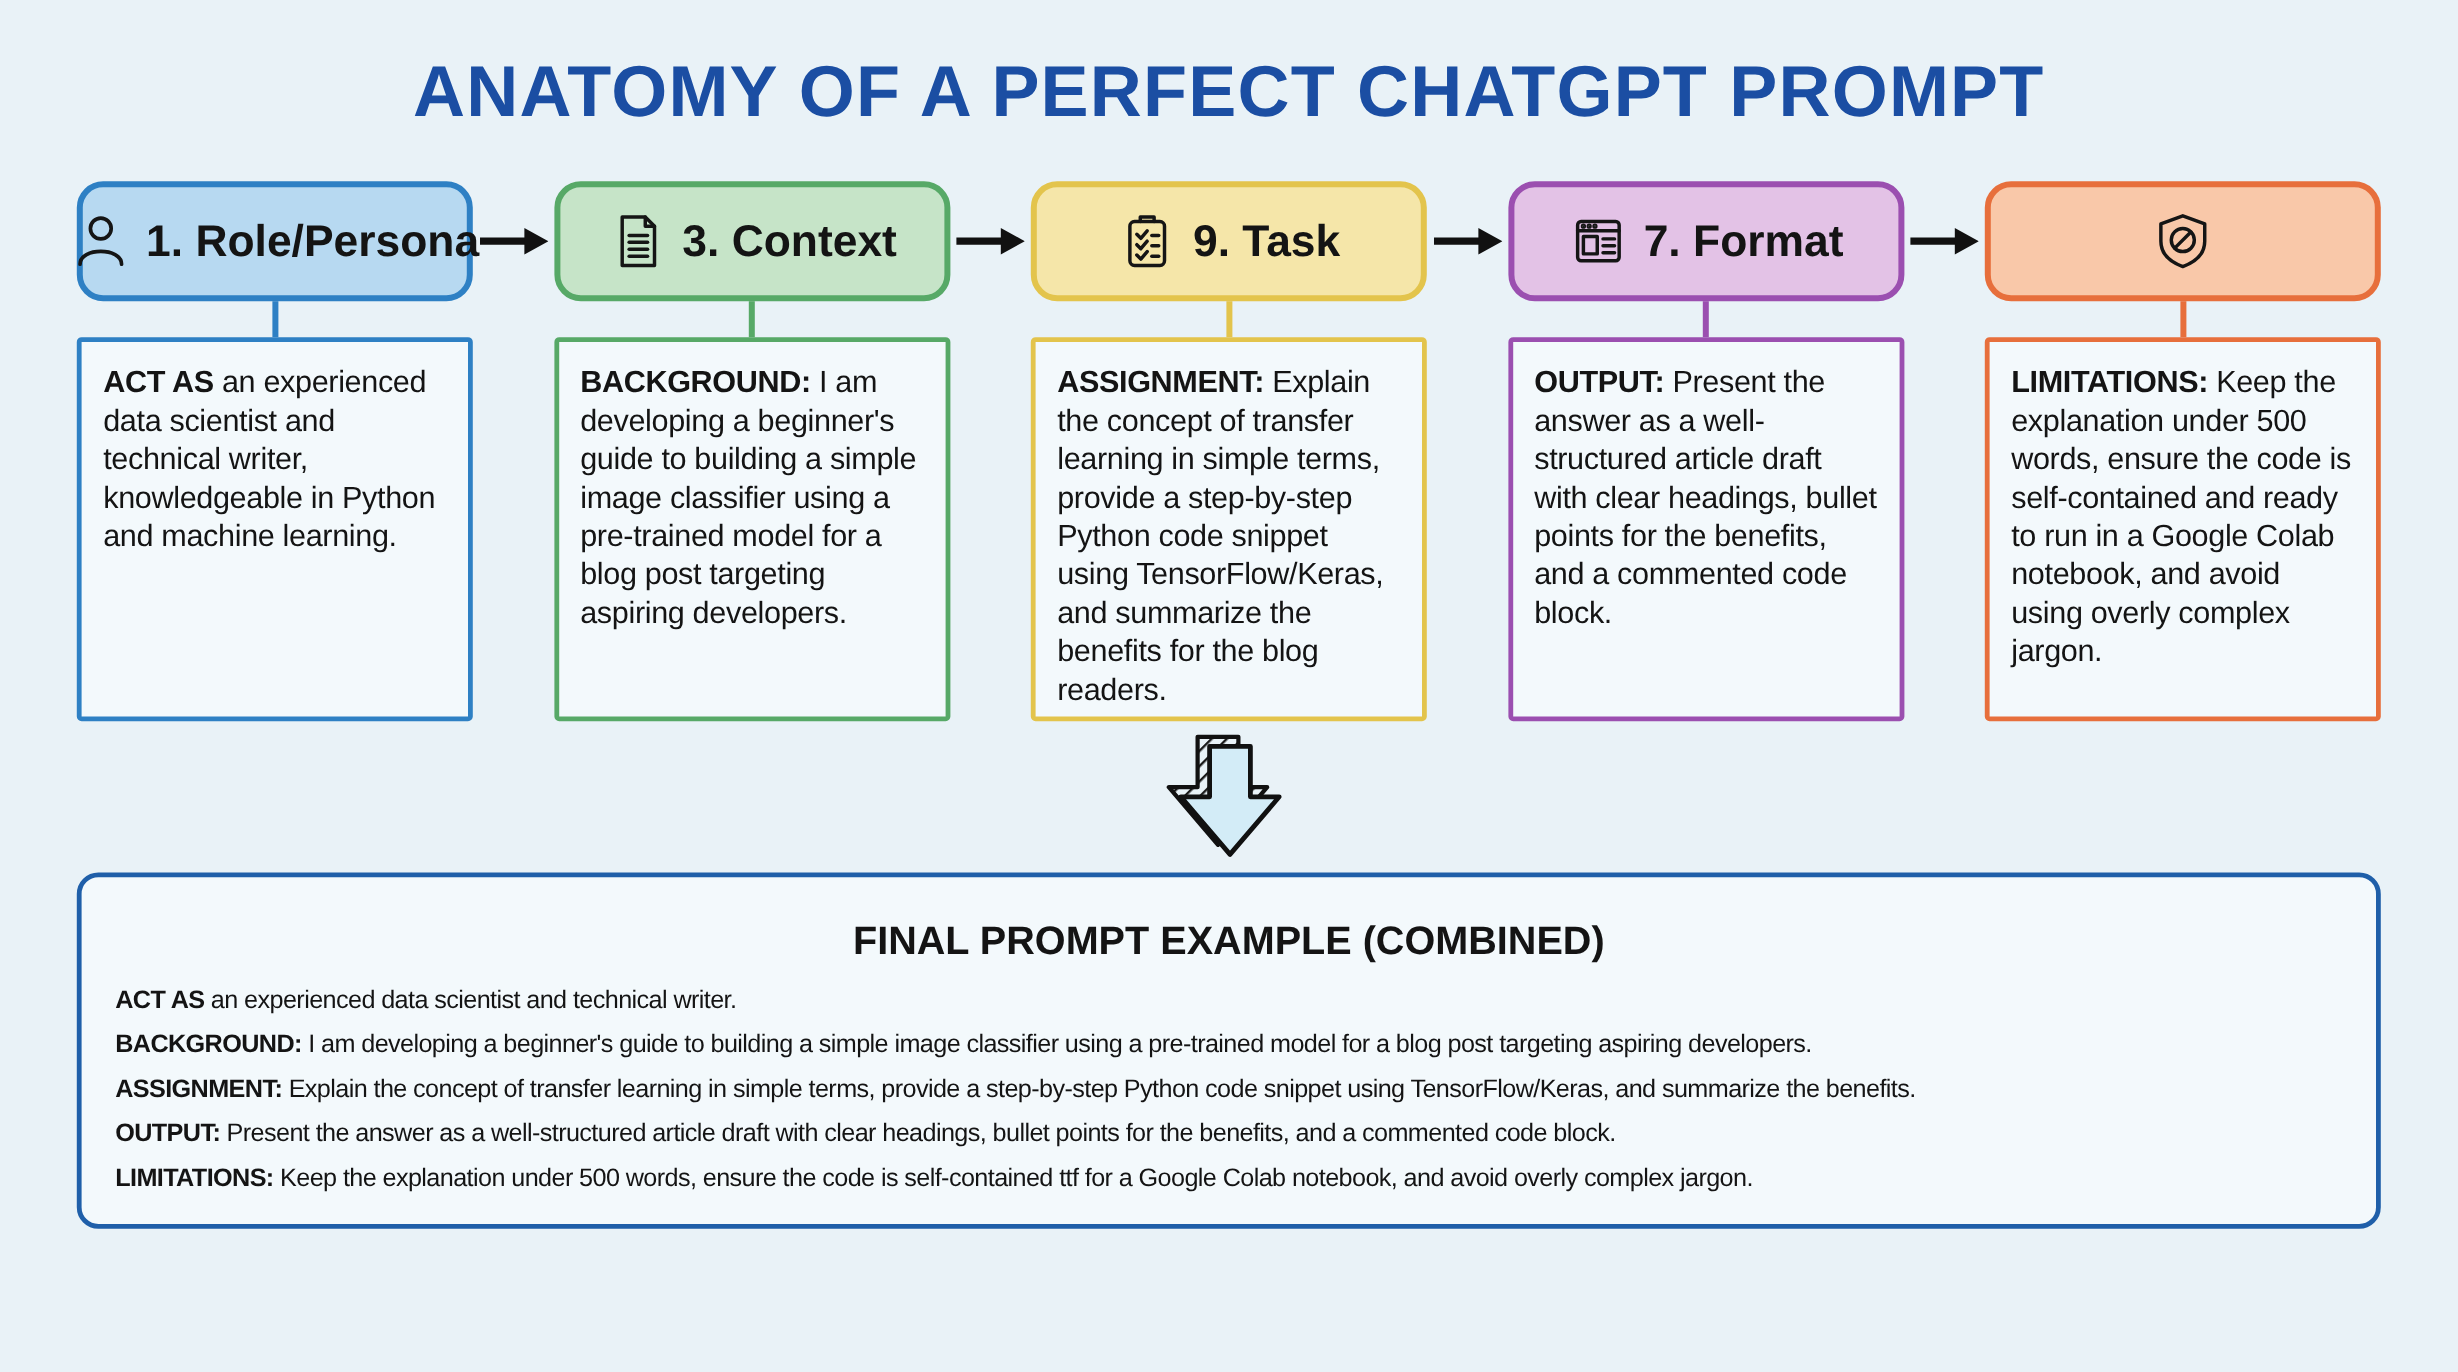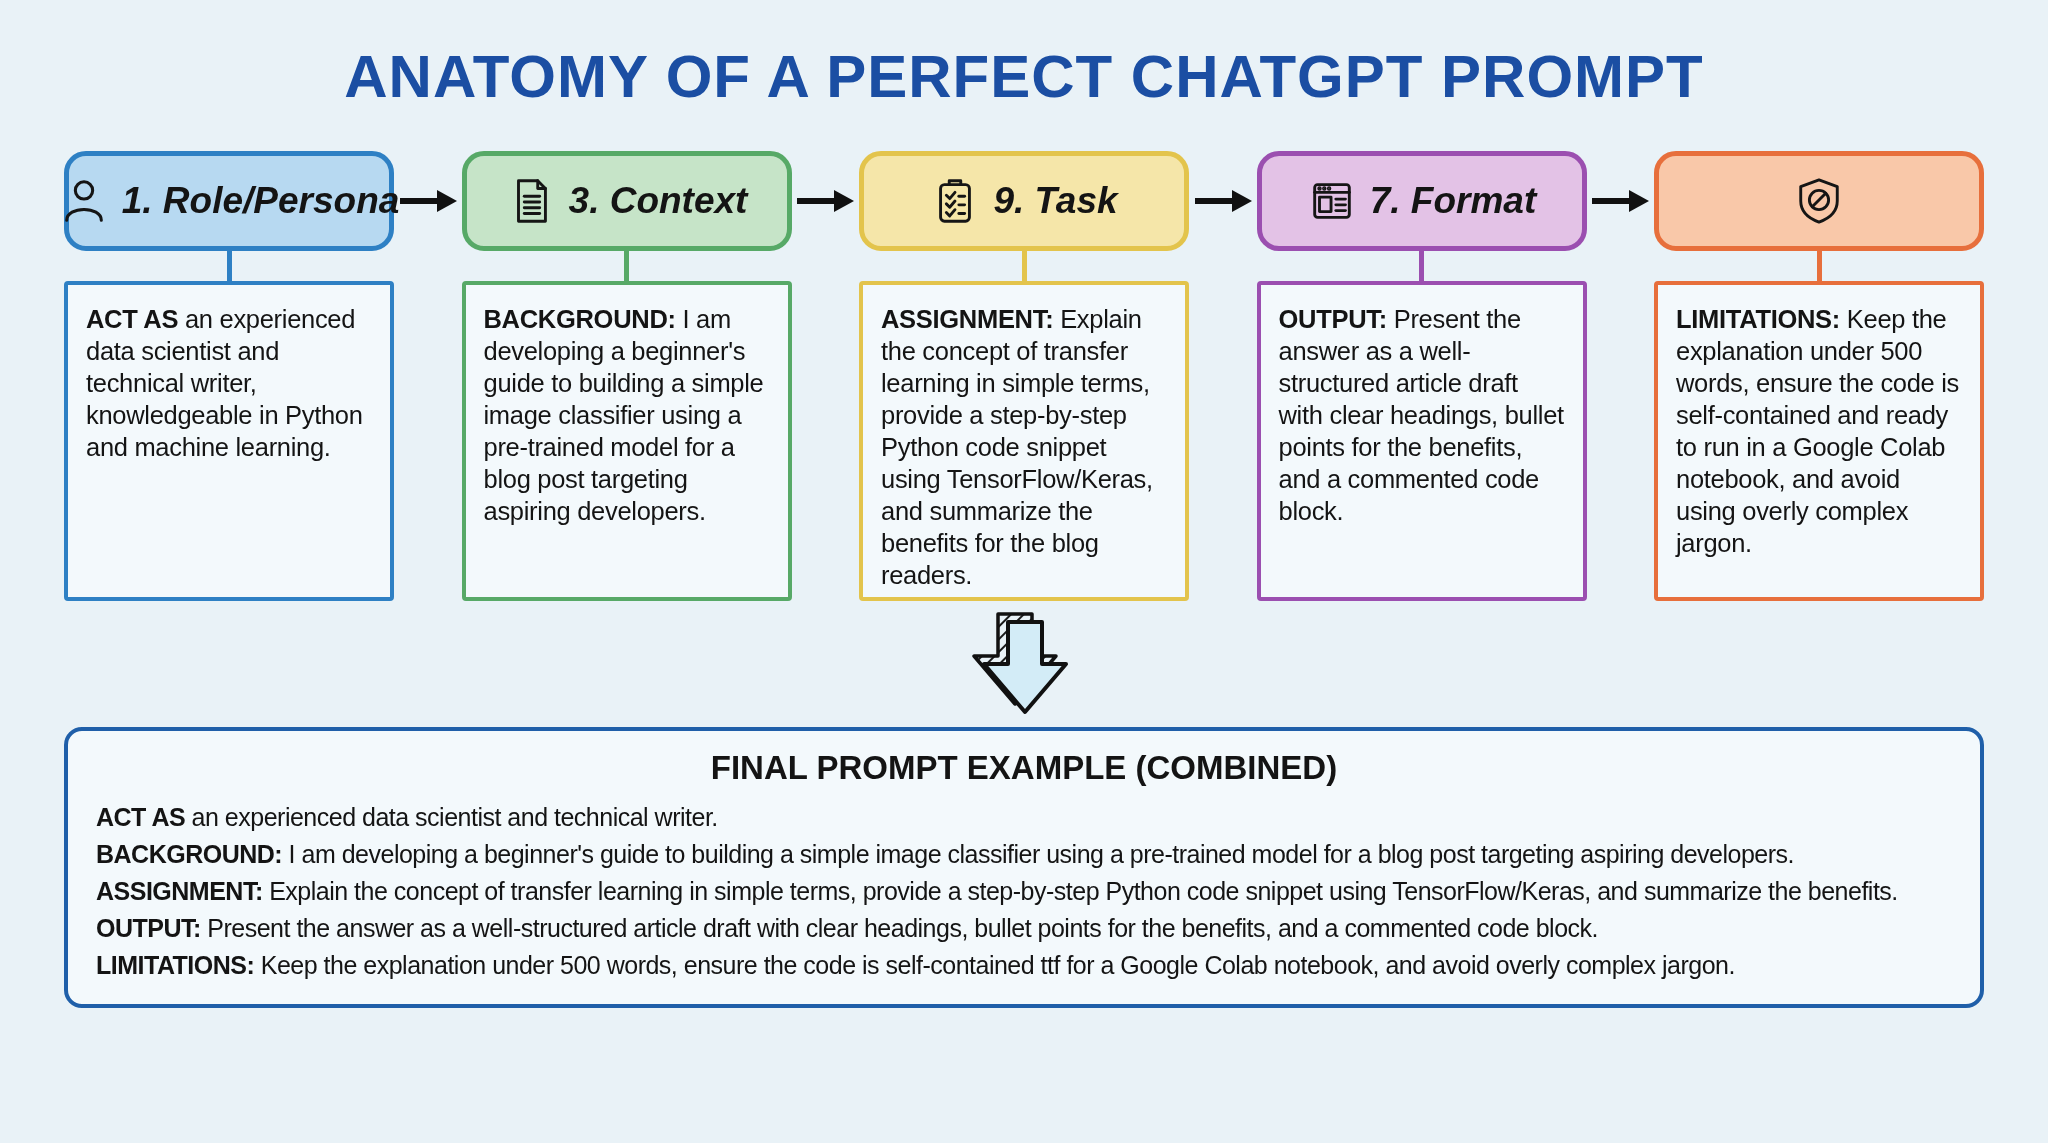--- a/index.html
+++ b/index.html
@@ -21,21 +21,21 @@
     margin:40px 64px 0 64px;
   }
   .col{flex:0 0 330px;width:330px;display:flex;flex-direction:column;align-items:center;}
   .hbox{
     width:100%;height:100px;box-sizing:border-box;
     border:5px solid var(--border);
     background:var(--fill);
     border-radius:22px;
     display:flex;align-items:center;justify-content:center;gap:13px;
   }
-  .hlabel{font-size:37px;font-weight:700;white-space:nowrap;font-style:italic;}
+  .hlabel{font-size:37px;font-weight:700;white-space:nowrap;}
   .icon svg{display:block;}
   .connector{width:5px;height:30px;background:var(--border);}
   .dbox{
     width:100%;height:320px;box-sizing:border-box;
     border:4px solid var(--border);
     border-radius:4px;
     background:var(--box-fill,#f3f9fc);
     padding:18px 18px;
     font-size:25.5px;line-height:32px;letter-spacing:-0.3px;
   }
@@ -44,23 +44,23 @@
   .downarrow-wrap{display:flex;justify-content:center;margin-top:6px;height:116px;align-items:center;}
   .final{
     margin:4px 64px 0 64px;
     box-sizing:border-box;
     border:4px solid var(--final-border,#1f5fa9);
     border-radius:18px;
     background:var(--box-fill,#f3f9fc);
     padding:14px 28px 20px 28px;
   }
   .final-heading{
-    text-align:center;font-size:33px;font-weight:700;margin:4px 0 12px 0;
-  }
-  .final-line{font-size:25px;line-height:37px;letter-spacing:-0.5px;}
+    text-align:center;font-size:33px;font-weight:700;margin:20px 0 12px 0;
+  }
+  .final-line{font-size:21px;line-height:37px;letter-spacing:-0.5px;}
 </style>
 </head>
 <body style="--background: #e9f2f7; --title: #1b4ea3; --text: #141414; --box-fill: #f3f9fc; --final-border: #1f5fa9; --arrow-color: #111111; --down-arrow-fill: #d3ecf7;">
 
 <h1 class="title">ANATOMY OF A PERFECT CHATGPT PROMPT</h1>
 
 <div class="flow">
 
   <div class="col" style="--fill: #b7d9f1; --border: #2e80c4;">
     <div class="hbox">

